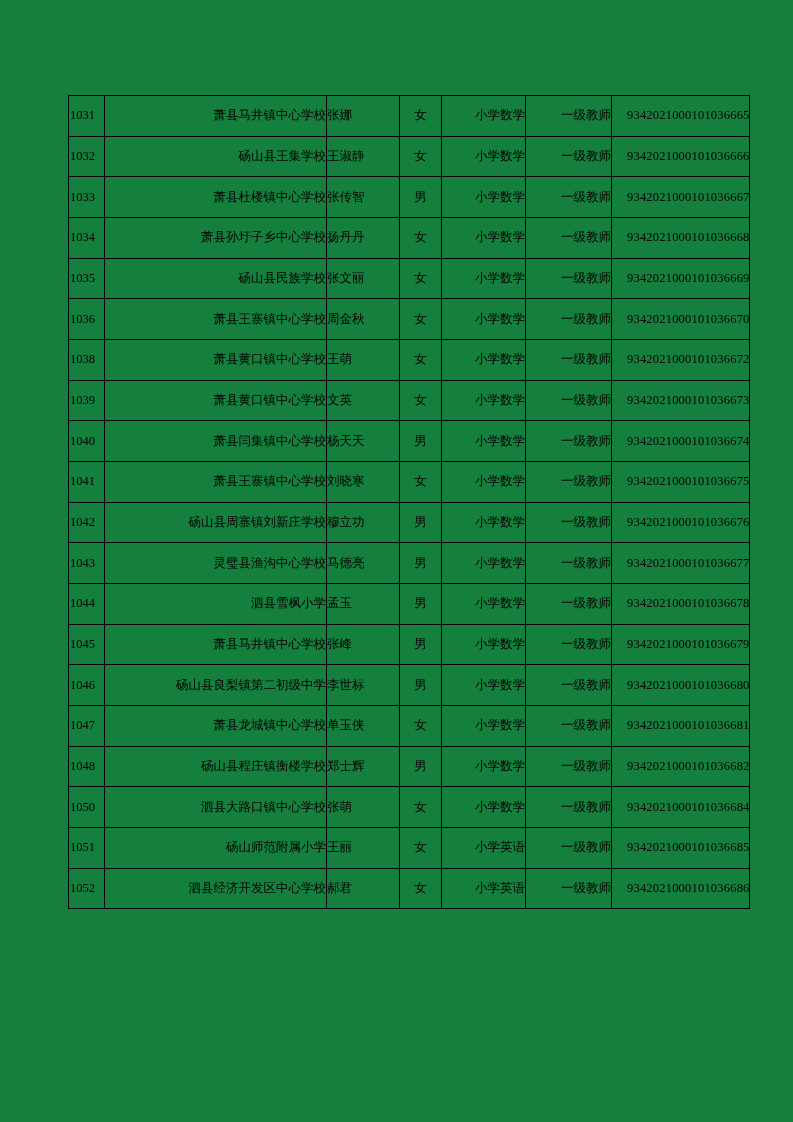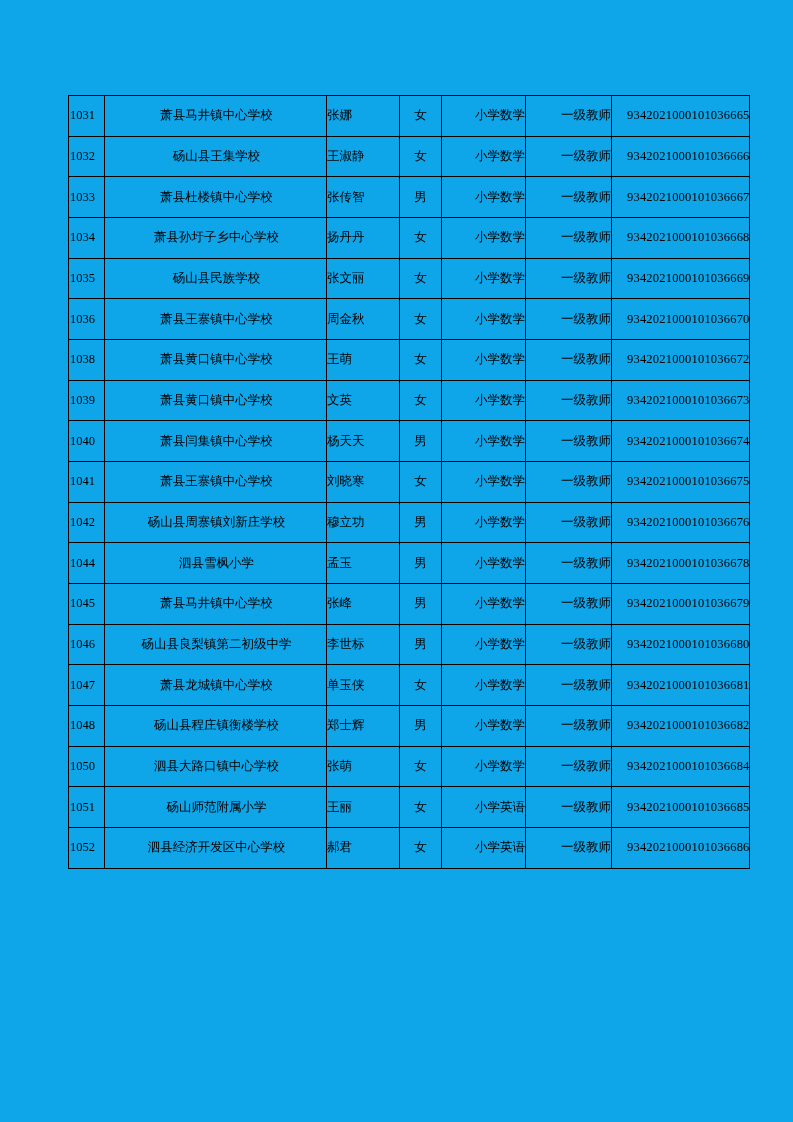--- a/index.html
+++ b/index.html
@@ -5,21 +5,21 @@
   * { margin: 0; padding: 0; box-sizing: border-box; }
   html, body {
     width: 793px;
     background: #ffffff;
     font-family: "Liberation Serif", "DejaVu Serif", serif;
   }
   .page {
     position: relative;
     width: 793px;
     height: 1122px;
-    background: #0ea5e9;
+    background: #15803d;
     overflow: hidden;
   }
   .teacher-table {
     position: absolute;
     left: 68px;
     top: 95px;
     width: 658px;
     border-collapse: collapse;
     table-layout: fixed;
     font-size: 12.5px;
@@ -27,21 +27,21 @@
   }
   .teacher-table td {
     border: 1px solid #000000;
     height: 40.68px;
     overflow: hidden;
     white-space: nowrap;
     vertical-align: middle;
     line-height: 1.2;
   }
   .col-no      { width: 36px;  text-align: left;   padding-left: 1px; }
-  .col-school  { width: 222px; text-align: center;   padding-left: 2px; }
+  .col-school  { width: 222px; text-align: right;   padding-left: 2px; }
   .col-name    { width: 73px;  text-align: left; }
   .col-gender  { width: 42px;  text-align: center; }
   .col-subject { width: 84px;  text-align: right; }
   .col-title   { width: 86px;  text-align: right; }
   .col-cert    { width: 138px; text-align: left;   padding-left: 15px; letter-spacing: 0.2px; }
 </style>
 </head>
 <body>
 
 <div class="page">
@@ -140,20 +140,29 @@
         <tr>
     <td class="col-no">1042</td>
     <td class="col-school">砀山县周寨镇刘新庄学校</td>
     <td class="col-name">穆立功</td>
     <td class="col-gender">男</td>
     <td class="col-subject">小学数学</td>
     <td class="col-title">一级教师</td>
     <td class="col-cert">9342021000101036676</td>
   </tr>
         <tr>
+    <td class="col-no">1043</td>
+    <td class="col-school">灵璧县渔沟中心学校</td>
+    <td class="col-name">马德亮</td>
+    <td class="col-gender">男</td>
+    <td class="col-subject">小学数学</td>
+    <td class="col-title">一级教师</td>
+    <td class="col-cert">9342021000101036677</td>
+  </tr>
+        <tr>
     <td class="col-no">1044</td>
     <td class="col-school">泗县雪枫小学</td>
     <td class="col-name">孟玉</td>
     <td class="col-gender">男</td>
     <td class="col-subject">小学数学</td>
     <td class="col-title">一级教师</td>
     <td class="col-cert">9342021000101036678</td>
   </tr>
         <tr>
     <td class="col-no">1045</td>

